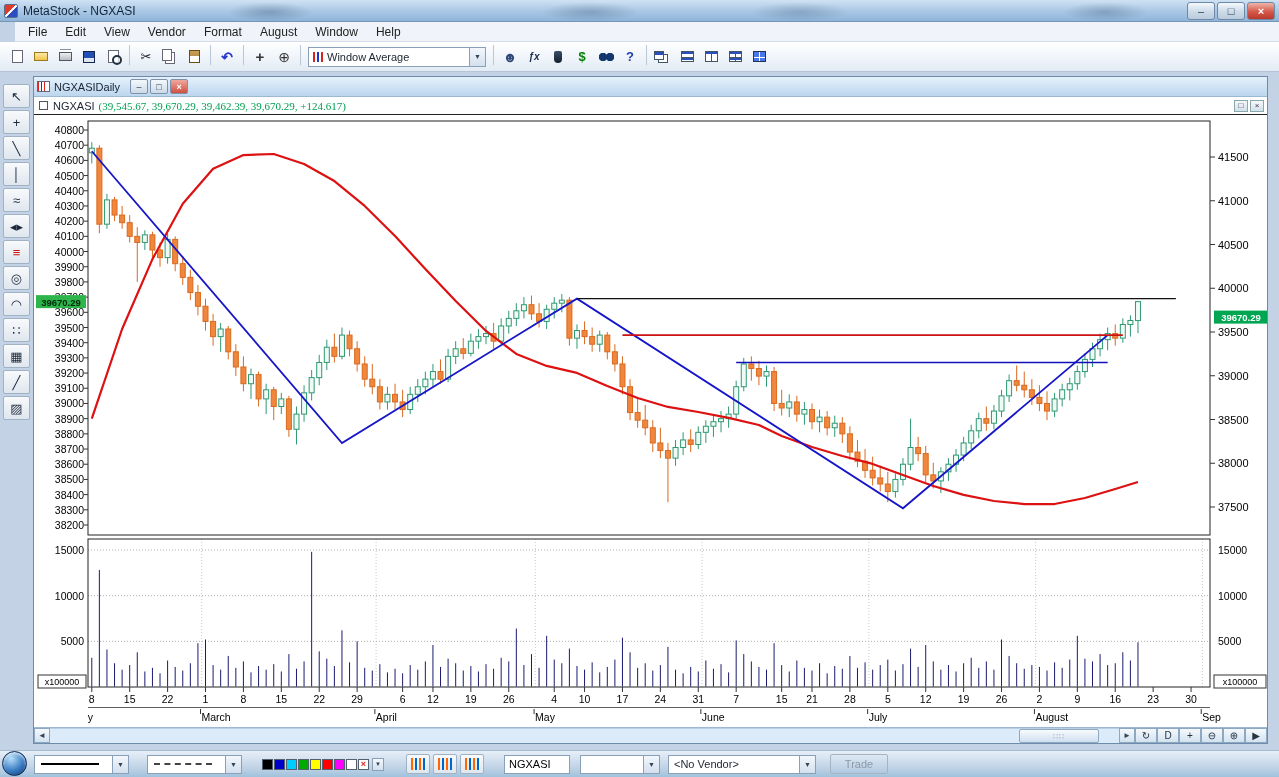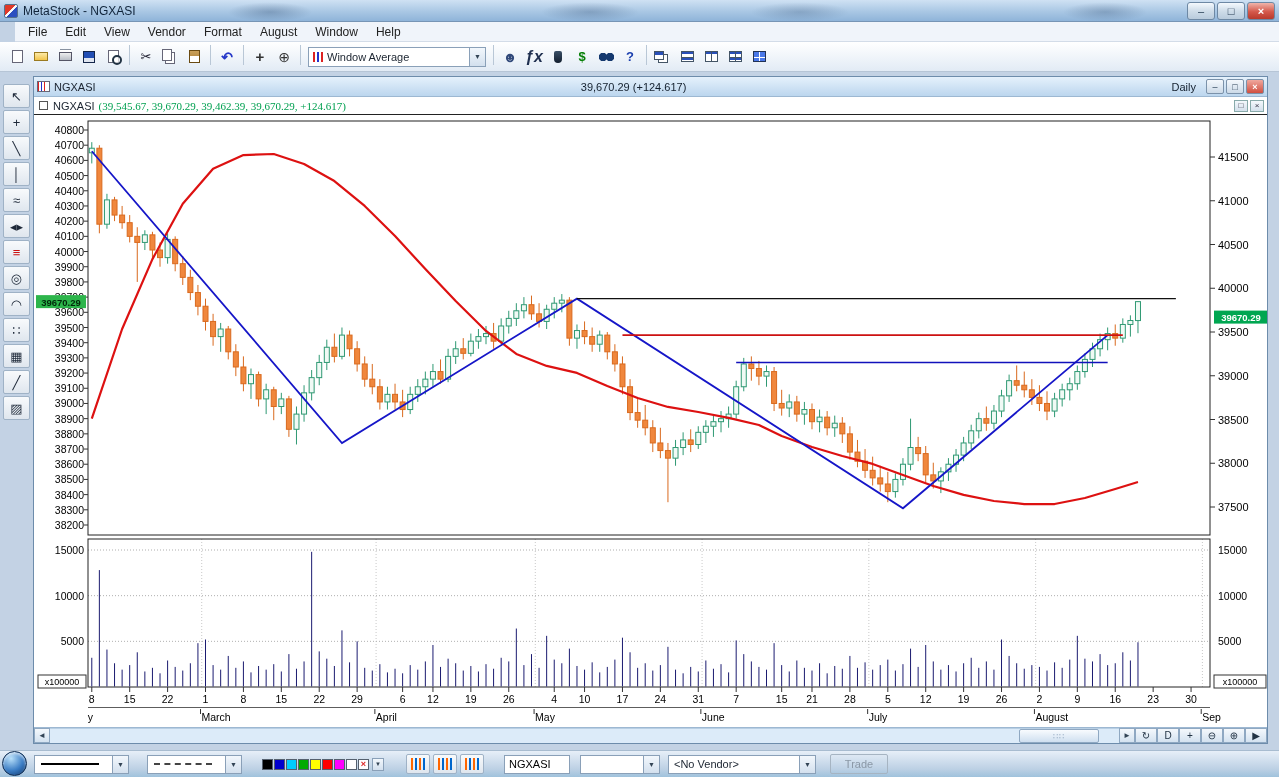--- a/index.html
+++ b/index.html
@@ -44,21 +44,21 @@
   .g-save-icon { width:12px; height:12px; background:#234fb4; border:1px solid #14264a; box-shadow:inset 0 -5px 0 -1px #dfe5f0; }
   .g-print-preview-icon { width:11px; height:13px; background:#fff; border:1px solid #667; position:relative; }
   .g-print-preview-icon::after { content:""; position:absolute; right:-4px; bottom:-3px; width:6px; height:6px;
      border:2px solid #234; border-radius:50%; background:rgba(255,255,255,.7); }
   .g-copy-icon { width:10px; height:12px; background:#fff; border:1px solid #667; box-shadow:3px 3px 0 -1px #fff, 3px 3px 0 0 #667; margin:-3px 3px 0 -3px; }
   .g-paste-icon { width:11px; height:13px; background:linear-gradient(#caa05a,#a87c34); border:1px solid #6a4a12; box-shadow:inset 0 -7px 0 -1px #fff; }
   .g-undo-icon { color:#2437c8; font-weight:bold; font-size:14px; }
   .g-pan-icon { font-weight:bold; font-size:15px; color:#333; }
   .g-zoom-icon { font-size:14px; color:#333; }
   .g-expert-advisor-icon { color:#31497a; font-size:14px; }
-  .g-indicator-builder-icon { font-style:italic; font-weight:bold; font-size:16px; color:#203050; }
+  .g-indicator-builder-icon { font-style:italic; font-weight:bold; font-size:10px; color:#203050; }
   .g-downloader-icon { width:8px; height:12px; background:linear-gradient(#3a4f66,#121e2e); border-radius:2px 2px 4px 4px; }
   .g-system-tester-icon { color:#067f06; font-weight:bold; font-size:13px; }
   .g-explorer-icon { width:15px; height:10px;
      background-image:radial-gradient(circle at 4px 5px,#14386e 4px,transparent 4.5px),radial-gradient(circle at 11px 5px,#14386e 4px,transparent 4.5px); }
   .g-help-pointer-icon { font-weight:bold; color:#1b3fae; font-size:13px; }
   .g-cascade-windows-icon { width:10px; height:9px; background:linear-gradient(#2a50b8 0 3px,#fff 3px); border:1px solid #456;
      box-shadow:4px 3px 0 -1px #fff, 4px 3px 0 0 #456; margin:-3px 4px 0 -4px; }
   .g-tile-horizontal-icon { width:13px; height:11px; border:1px solid #456;
      background-image:linear-gradient(#2a50b8 0 2px,#fff 2px 5px,#456 5px 6px,#2a50b8 6px 8px,#fff 8px); }
   .g-tile-vertical-icon { width:13px; height:11px; border:1px solid #456;
@@ -255,21 +255,20 @@
       <span class="pal-btn">∷</span>
       <span class="pal-btn">▦</span>
       <span class="pal-btn">╱</span>
       <span class="pal-btn">▨</span>
     </div>
 
   <div id="chart-window">
     <div id="cw-header">
       <span class="cw-icon"></span>
       <span>NGXASI</span>
-      <span id="cw-quote">39,670.29 (+124.617)</span>
       <span id="cw-daily">Daily</span>
       <span class="cw-btn">–</span>
       <span class="cw-btn">□</span>
       <span class="cw-btn close">×</span>
     </div>
     <div id="cw-subtitle">
       <span class="sub-icon"></span>
       <span>NGXASI</span>
       <span id="sub-vals">(39,545.67, 39,670.29, 39,462.39, 39,670.29, +124.617)</span>
       <span id="sub-buttons">

